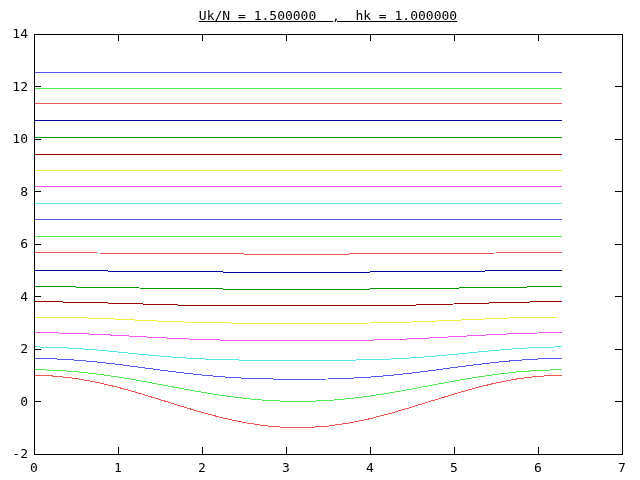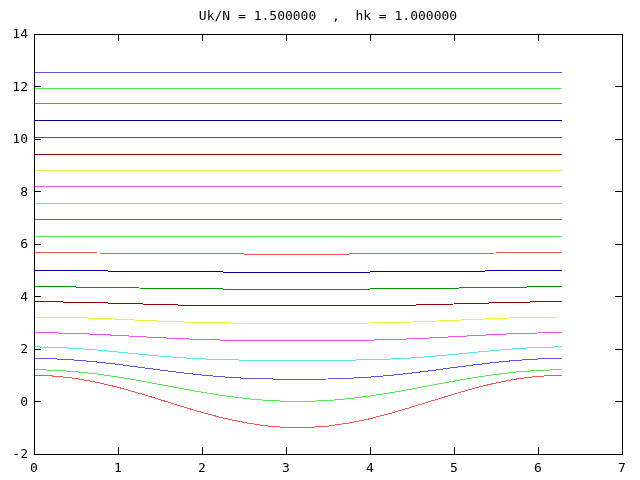--- a/index.html
+++ b/index.html
@@ -10,20 +10,21 @@
     overflow: hidden;
     font-family: "DejaVu Sans Mono", "Liberation Mono", monospace;
   }
   #chart-title {
     position: absolute;
     left: 34px; top: 8px; width: 588px;
     text-align: center;
     font-size: 13px;
     color: #000000;
     white-space: pre;
+    text-decoration: underline;
   }
   #plot-svg { position: absolute; left: 0; top: 0; }
   text.ticklab {
     font-family: "DejaVu Sans Mono", "Liberation Mono", monospace;
     font-size: 13px;
     fill: #000000;
   }
 </style>
 </head>
 <body>

